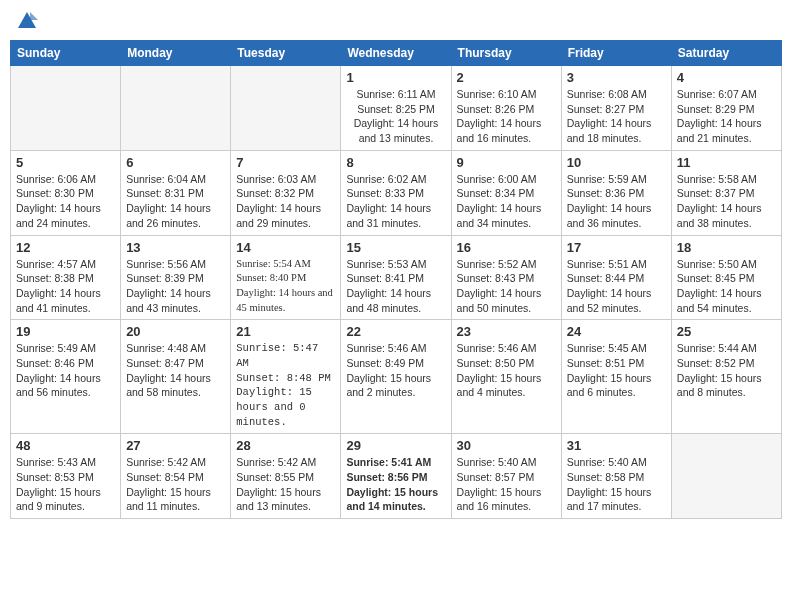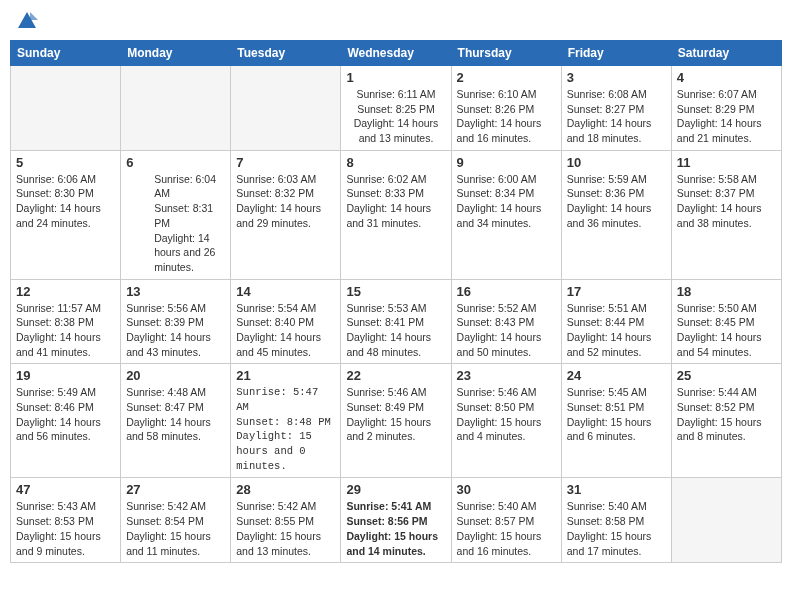--- a/index.html
+++ b/index.html
@@ -158,21 +158,21 @@
       </tr>
       <tr class="week-row">
         <td>
           <span class="day-num">5</span>
           <div class="day-info" style="white-space: pre-wrap;">Sunrise: 6:06 AM
 Sunset: 8:30 PM
 Daylight: 14 hours and 24 minutes.</div>
         </td>
         <td>
           <span class="day-num">6</span>
-          <div class="day-info" style="white-space: pre-wrap; margin-left: 28px;">Sunrise: 6:04 AM
+          <div class="day-info" style="white-space: pre-wrap;">Sunrise: 6:04 AM
 Sunset: 8:31 PM
 Daylight: 14 hours and 26 minutes.</div>
         </td>
         <td>
           <span class="day-num">7</span>
           <div class="day-info" style="white-space: pre-wrap;">Sunrise: 6:03 AM
 Sunset: 8:32 PM
 Daylight: 14 hours and 29 minutes.</div>
         </td>
         <td>
@@ -196,33 +196,33 @@
         <td>
           <span class="day-num">11</span>
           <div class="day-info" style="white-space: pre-wrap;">Sunrise: 5:58 AM
 Sunset: 8:37 PM
 Daylight: 14 hours and 38 minutes.</div>
         </td>
       </tr>
       <tr class="week-row">
         <td>
           <span class="day-num">12</span>
-          <div class="day-info" style="white-space: pre-wrap;">Sunrise: 11:57 AM
+          <div class="day-info" style="white-space: pre-wrap;">Sunrise: 4:57 AM
 Sunset: 8:38 PM
 Daylight: 14 hours and 41 minutes.</div>
         </td>
         <td>
           <span class="day-num">13</span>
           <div class="day-info" style="white-space: pre-wrap;">Sunrise: 5:56 AM
 Sunset: 8:39 PM
 Daylight: 14 hours and 43 minutes.</div>
         </td>
         <td>
           <span class="day-num">14</span>
-          <div class="day-info" style="white-space: pre-wrap;">Sunrise: 5:54 AM
+          <div class="day-info" style="white-space: pre-wrap; font-family: Liberation Serif, serif;">Sunrise: 5:54 AM
 Sunset: 8:40 PM
 Daylight: 14 hours and 45 minutes.</div>
         </td>
         <td>
           <span class="day-num">15</span>
           <div class="day-info" style="white-space: pre-wrap;">Sunrise: 5:53 AM
 Sunset: 8:41 PM
 Daylight: 14 hours and 48 minutes.</div>
         </td>
         <td>
@@ -283,21 +283,21 @@
         </td>
         <td>
           <span class="day-num">25</span>
           <div class="day-info" style="white-space: pre-wrap;">Sunrise: 5:44 AM
 Sunset: 8:52 PM
 Daylight: 15 hours and 8 minutes.</div>
         </td>
       </tr>
       <tr class="week-row">
         <td>
-          <span class="day-num">47</span>
+          <span class="day-num">48</span>
           <div class="day-info" style="white-space: pre-wrap;">Sunrise: 5:43 AM
 Sunset: 8:53 PM
 Daylight: 15 hours and 9 minutes.</div>
         </td>
         <td>
           <span class="day-num">27</span>
           <div class="day-info" style="white-space: pre-wrap;">Sunrise: 5:42 AM
 Sunset: 8:54 PM
 Daylight: 15 hours and 11 minutes.</div>
         </td>

